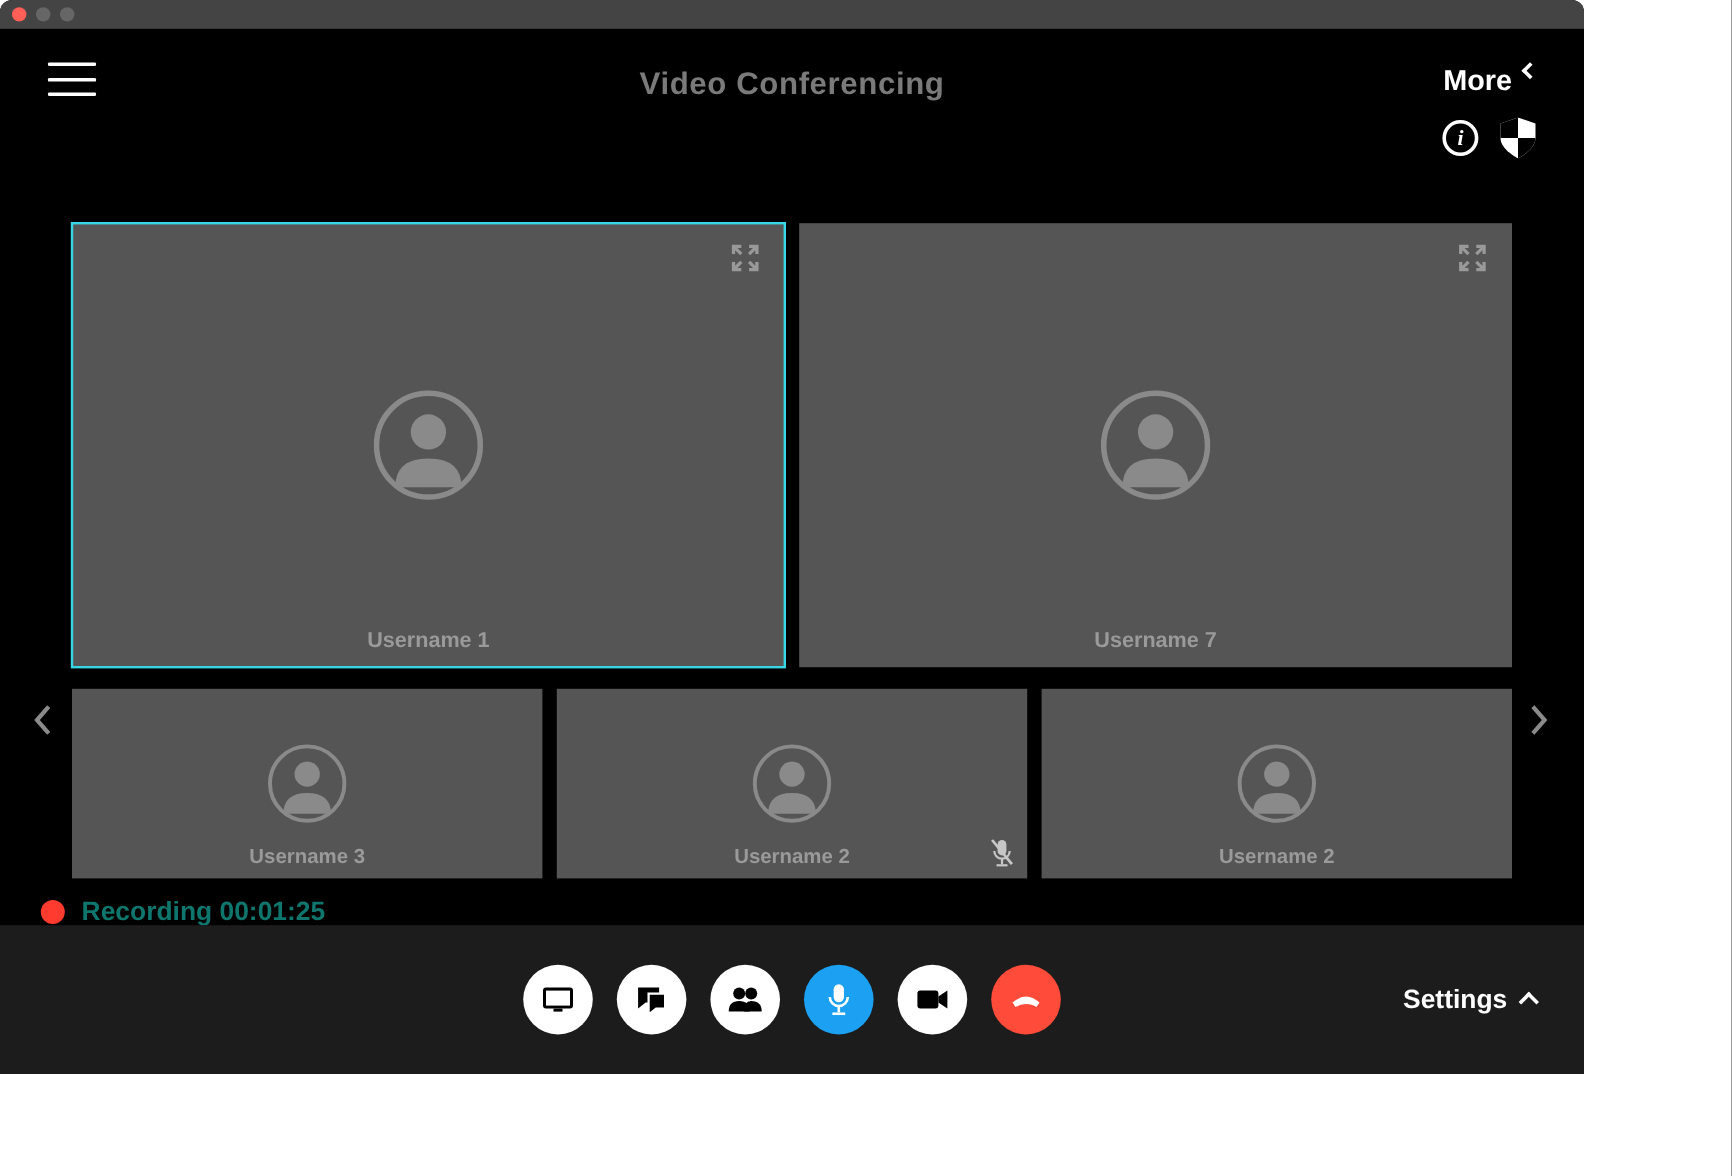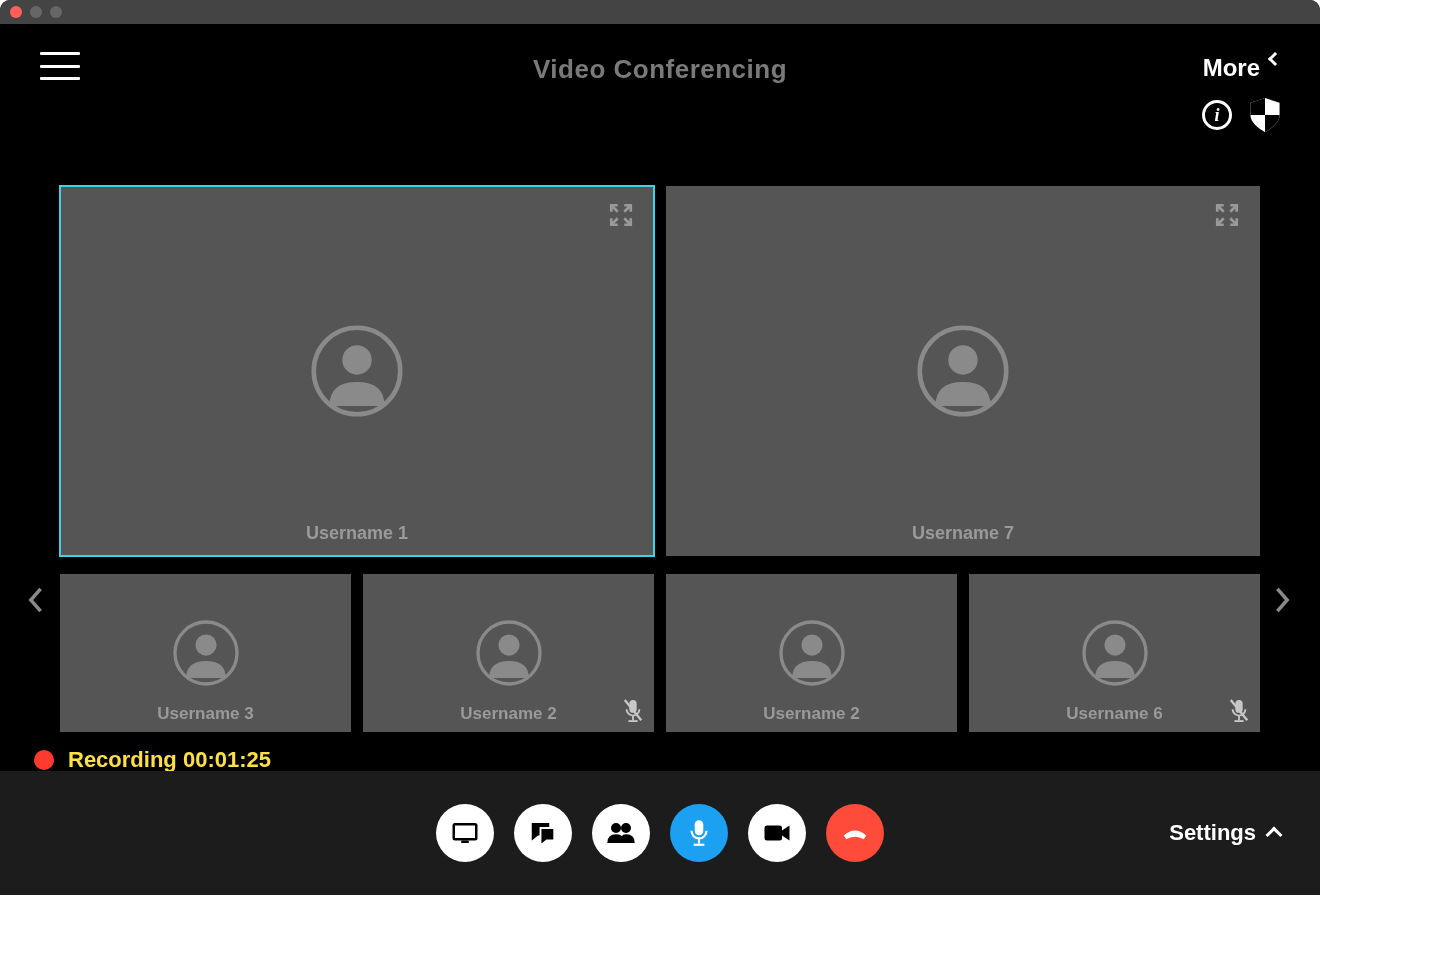--- a/index.html
+++ b/index.html
@@ -178,21 +178,21 @@
 
   
   .recording {
     position: absolute;
     left: 34px; bottom: 122px;
     display: flex;
     align-items: center;
     gap: 14px;
   }
   .rec-dot { width: 20px; height: 20px; border-radius: 50%; background: #ff3a2f; }
-  .rec-text { color: #fde047; font-size: 22px; font-weight: 700; }
+  .rec-text { color: #0f766e; font-size: 22px; font-weight: 700; }
 
   
   .bottom-bar {
     position: absolute;
     left: 0; right: 0; bottom: 0;
     height: 124px;
     background: #1c1c1c;
     display: flex;
     align-items: center;
     justify-content: center;
@@ -319,35 +319,20 @@
         </svg>
       </div>
       <div class="tile-small">
         <svg class="avatar small" viewBox="0 0 100 100">
           <circle cx="50" cy="50" r="47" fill="none" stroke="#8a8a8a" stroke-width="5"></circle>
           <circle cx="50" cy="38" r="16" fill="#8a8a8a"></circle>
           <path d="M20 88 Q20 62 50 62 Q80 62 80 88 Z" fill="#8a8a8a"></path>
         </svg>
         <div class="tile-name">Username 2</div>
       </div>
-      <div class="tile-small">
-        <svg class="avatar small" viewBox="0 0 100 100">
-          <circle cx="50" cy="50" r="47" fill="none" stroke="#8a8a8a" stroke-width="5"></circle>
-          <circle cx="50" cy="38" r="16" fill="#8a8a8a"></circle>
-          <path d="M20 88 Q20 62 50 62 Q80 62 80 88 Z" fill="#8a8a8a"></path>
-        </svg>
-        <div class="tile-name">Username 6</div>
-        <svg class="mic-muted" viewBox="0 0 24 28">
-          <rect x="8" y="2" width="8" height="14" rx="4" fill="#c7c7c7"></rect>
-          <path d="M5 12 A7 7 0 0 0 19 12" fill="none" stroke="#c7c7c7" stroke-width="2"></path>
-          <rect x="11" y="19" width="2" height="5" fill="#c7c7c7"></rect>
-          <rect x="7" y="24" width="10" height="2" fill="#c7c7c7"></rect>
-          <line x1="3" y1="2" x2="21" y2="24" stroke="#c7c7c7" stroke-width="2.5"></line>
-        </svg>
-      </div>
     </div>
   </div>
 
   <div class="nav-arrow left">
     <svg viewBox="0 0 12 20">
       <path d="M10 2 L3 10 L10 18" fill="none" stroke="#8a8a8a" stroke-width="2.5"></path>
     </svg>
   </div>
   <div class="nav-arrow right">
     <svg viewBox="0 0 12 20">

